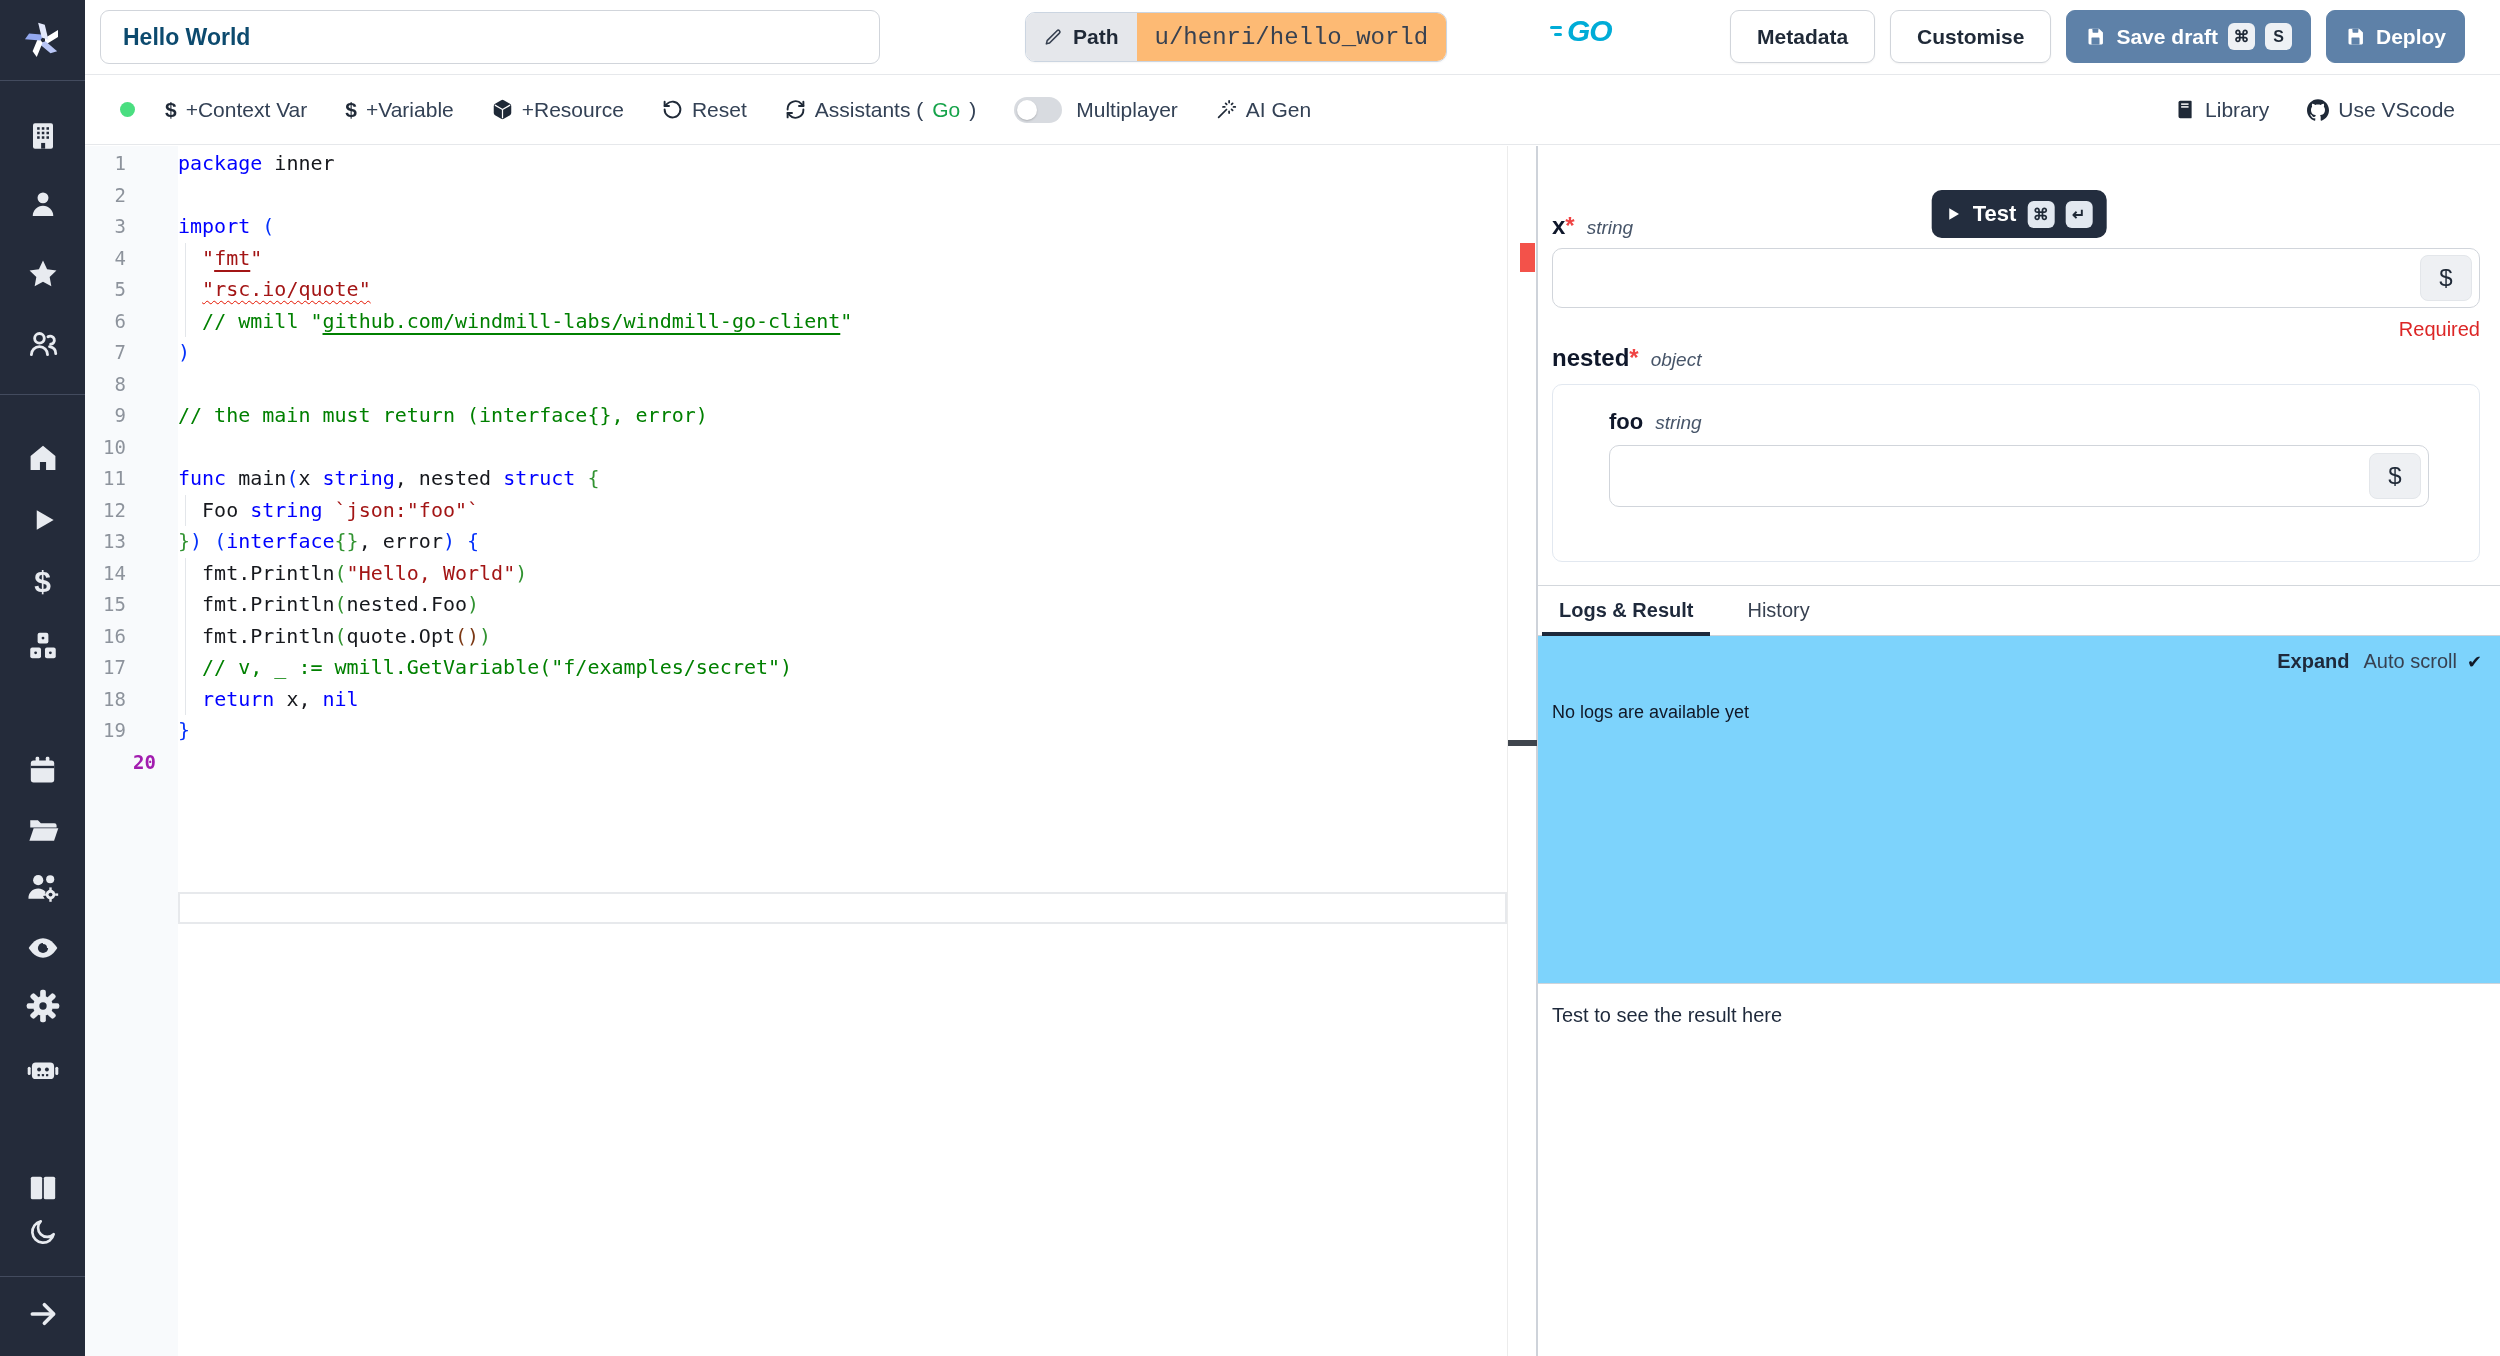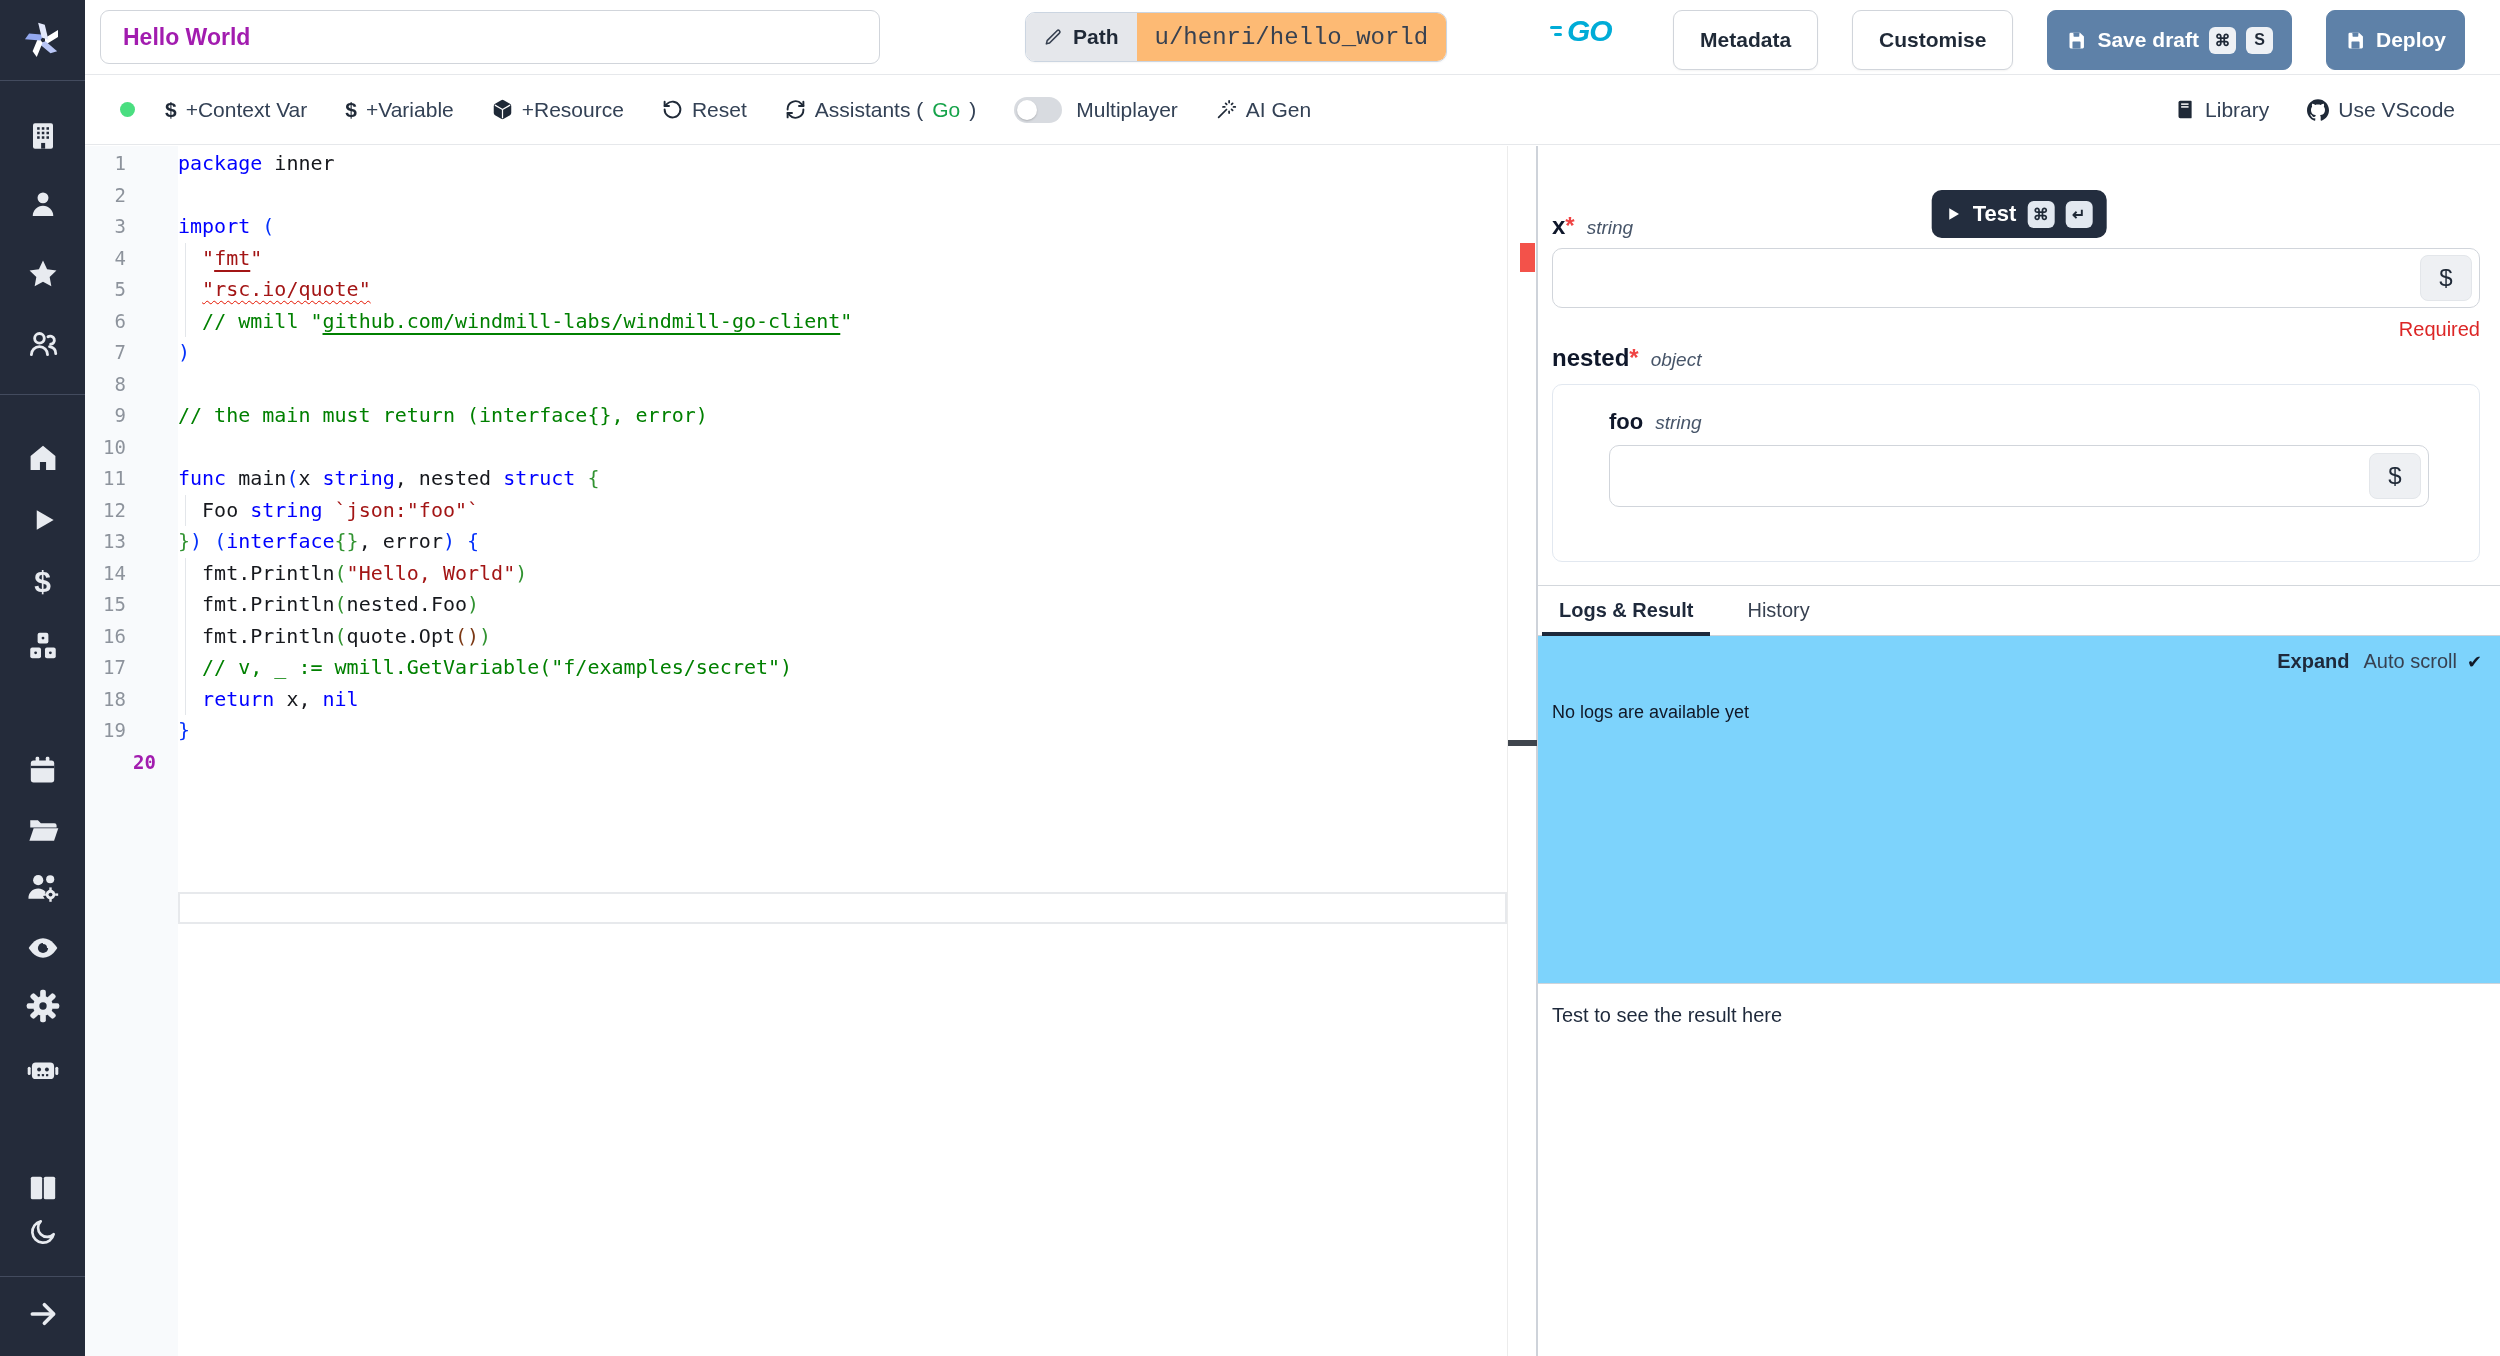--- a/index.html
+++ b/index.html
@@ -11,30 +11,30 @@
   .sidebar { position:absolute; left:0; top:0; width:85px; height:1356px; background:#242b3a; z-index:5; }
   .slogo { position:absolute; top:14px; left:0; width:85px; height:52px; display:flex; align-items:center; justify-content:center; cursor:pointer; }
   .sdiv { position:absolute; left:0; width:85px; height:1px; background:#434b5e; }
   .sicon { position:absolute; left:0; width:85px; height:40px; display:flex; align-items:center; justify-content:center; color:#e8ebf0; cursor:pointer; }
   .sicon svg { display:block; }
   .sdollar { font-size:30px; font-weight:bold; color:#e8ebf0; }
 
   
   .topbar { position:absolute; left:85px; top:0; width:2415px; height:75px; background:#fff; border-bottom:1px solid #e6e8eb; }
   .title-input { position:absolute; left:15px; top:10px; width:780px; height:54px; border:1px solid #d1d5db; border-radius:9px;
-                 font-size:23px; font-weight:600; color:#a21caf; padding:0 22px; outline:none; font-family:"Liberation Sans",sans-serif; }
+                 font-size:23px; font-weight:600; color:#0c4a6e; padding:0 22px; outline:none; font-family:"Liberation Sans",sans-serif; }
   .path-group { position:absolute; left:940px; top:12px; height:50px; display:flex; border:1px solid #cbd5e1; border-radius:10px; overflow:hidden; box-shadow:0 1px 2px rgba(0,0,0,.04); }
   .path-left { background:#e5e7eb; display:flex; align-items:center; gap:10px; padding:0 18px; font-size:21px; font-weight:600; color:#1f2937; cursor:pointer; }
   .path-right { background:#fdba74; display:flex; align-items:center; padding:0 18px; font-size:24px; color:#374151;font-family:Liberation Mono, monospace; }
   .golang { position:absolute; left:1465px; top:14px; display:flex; align-items:center; gap:5px; cursor:default; }
   .go-lines { display:flex; flex-direction:column; gap:4px; align-items:flex-end; }
   .go-lines i { display:block; height:3px; background:#00acd7; border-radius:2px; }
   .go-txt { font-size:30px; font-weight:800; font-style:italic; color:#00acd7; letter-spacing:-1px; }
   .tb-right { position:absolute; right:35px; top:10px; height:53px; display:flex; gap:15px; }
-  .btn { height:60px; display:flex; align-items:center; justify-content:center; gap:10px; border-radius:9px; font-size:21px; font-weight:600; cursor:pointer;margin-left:19px; }
+  .btn { height:53px; display:flex; align-items:center; justify-content:center; gap:10px; border-radius:9px; font-size:21px; font-weight:600; cursor:pointer; }
   .btn-white { background:#fff; border:1px solid #d1d5db; color:#1f2937; padding:0 26px; box-shadow:0 1px 2px rgba(0,0,0,.05); }
   .btn-blue { background:#5e81a8; border:1px solid #5e81a8; color:#fff; padding:0 18px; }
   .kbd { display:inline-flex; align-items:center; justify-content:center; min-width:27px; height:27px; background:#eef1f5; border-radius:6px;
          color:#1f2937; font-size:16px; font-weight:600; padding:0 4px; }
 
   
   .toolbar { position:absolute; left:85px; top:75px; width:2415px; height:70px; background:#fff; border-bottom:1px solid #e6e8eb;
              display:flex; align-items:center; padding:0 35px; }
   .dot { width:15px; height:15px; border-radius:50%; background:#4ade80; margin-right:30px; }
   .tool-item { display:flex; align-items:center; gap:9px; font-size:21px; font-weight:500; color:#334155; cursor:pointer; margin-right:38px; white-space:nowrap; }

